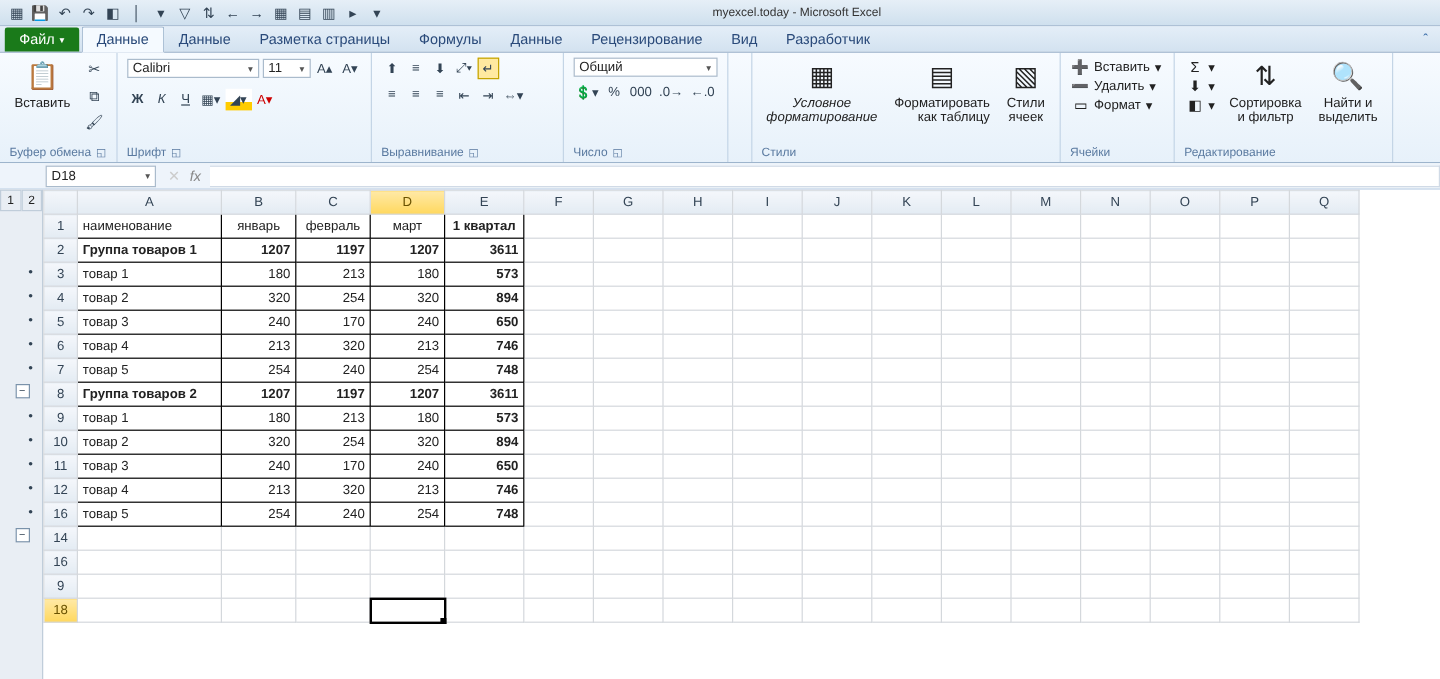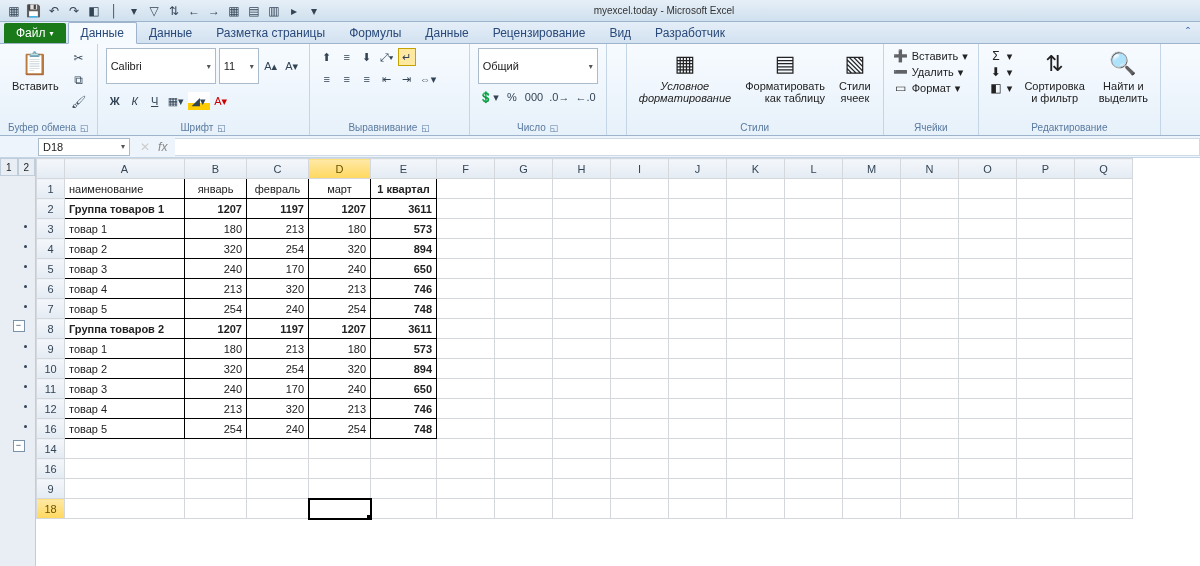--- a/index.html
+++ b/index.html
@@ -16,29 +16,29 @@
   .file-tab { background: #1a7a1a; color: #fff; padding: 3px 12px; border-radius: 2px 2px 0 0; margin-right: 2px; font-size: 12px; display:flex; align-items:center; gap:4px;}
   .file-tab::after{content:"▾"; font-size:8px;}
   .tab { padding: 3px 12px; color: #2a4a7a; font-size: 12px; cursor: default; }
   .tab.active { background: #f5faff; border: 1px solid #9db4cc; border-bottom: 1px solid #f5faff; border-radius: 2px 2px 0 0; color: #2a4a7a; position:relative; top:1px;}
   .help-icon { position:absolute; right:10px; top:4px; color:#3a6da8; font-size:12px;}
 
   
   .ribbon { height: 92px; background: linear-gradient(#f7fbff,#e7f1fa); border-bottom: 1px solid #9db4cc; display: flex; }
   .group { border-right: 1px solid #c4d5e6; padding: 4px 8px 0 8px; display: flex; flex-direction: column; justify-content: space-between; }
   .group-body { display: flex; align-items: flex-start; gap: 6px; flex:1; }
-  .group-label { font-size: 10px; color: #5a7aa0; text-align: center; padding: 2px 0; white-space:nowrap;}
+  .group-label { font-size: 10px; color: #5a7aa0; padding: 2px 0; white-space:nowrap;}
   .group-label .dlg { font-size:9px; color:#5a7aa0; margin-left:4px;}
   .bigbtn { display: flex; flex-direction: column; align-items: center; gap: 2px; padding: 2px 4px; }
   .bigbtn .ic { width: 28px; height: 28px; display: flex; align-items: center; justify-content: center; font-size: 22px; }
   .bigbtn .lbl { font-size: 11px; text-align: center; line-height: 1.1; }
   .smallcol { display: flex; flex-direction: column; gap: 2px; }
   .smallbtn { width: 20px; height: 20px; display:inline-flex; align-items:center; justify-content:center; font-size:12px; color:#345;}
   .font-row { display:flex; align-items:center; gap:3px; margin-bottom:4px;}
-  .font-combo { border:1px solid #abc; background:#fff; height:36px; padding:0 4px; font-size:11px; display:flex; align-items:center; justify-content:space-between; gap:6px;}
+  .font-combo { border:1px solid #abc; background:#fff; height:16px; padding:0 4px; font-size:11px; display:flex; align-items:center; justify-content:space-between; gap:6px;}
   .font-combo::after{content:"▾"; font-size:8px; color:#555;}
   .btnrow { display:flex; gap:2px;}
   .ribbtn { min-width:18px; height:18px; display:inline-flex; align-items:center; justify-content:center; font-size:11px; color:#345; padding:0 2px;}
   .cells-col { display:flex; flex-direction:column; gap:0;}
   .cells-item { display:flex; align-items:center; gap:4px; font-size:11px; padding:1px 2px; white-space:nowrap;}
   .cells-item .ic{ width:14px; height:14px; font-size:12px; display:inline-flex; align-items:center; justify-content:center;}
 
   
   .fxbar { height: 22px; display:flex; align-items:center; border-bottom:1px solid #c4d5e6; background:#eef4fb;}
   .namebox { width:92px; border:1px solid #abc; background:#fff; margin:2px 2px 2px 38px; height:18px; display:flex; align-items:center; padding:0 4px; font-size:11px; justify-content:space-between;}

